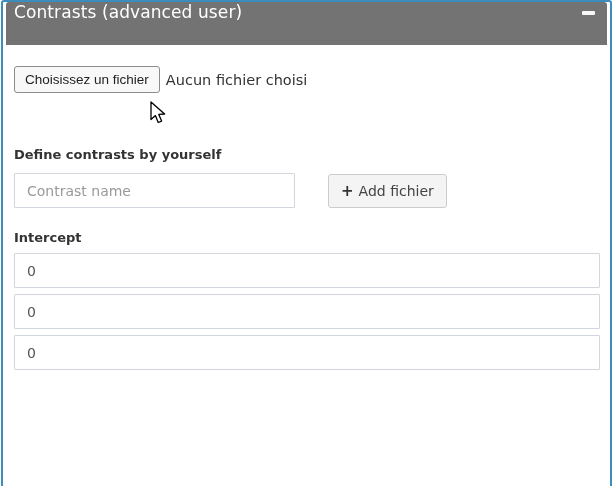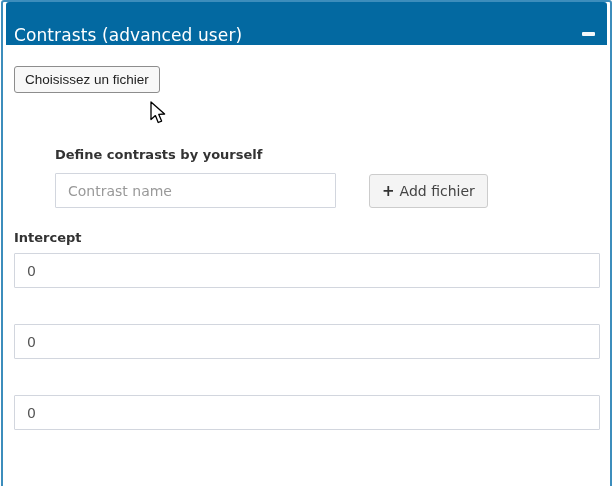--- a/index.html
+++ b/index.html
@@ -18,24 +18,24 @@
     left: 1px; top: 0;
     width: 611px; height: 520px;
     border: 2px solid #3c8dbc;
     border-radius: 3px;
     padding: 0 3px 3px 3px;
     background: #ffffff;
   }
 
   .panel-header {
     height: 43px;
-    background: #0369a1;
+    background: #737373;
     border-radius: 3px 3px 0 0;
     display: flex;
-    align-items: flex-end;
+    align-items: flex-start;
     padding: 0 8px;
     cursor: pointer;
   }
   .panel-title {
     color: #ffffff;
     font-size: 17px;
     font-weight: 400;
     letter-spacing: 0.1px;
   }
   .collapse-btn {
@@ -77,21 +77,21 @@
     height: 27px;
     padding: 0 10px;
     cursor: pointer;
   }
   .file-status {
     font-size: 14.5px;
     color: #333333;
     margin-left: 6px;
   }
 
-  .define-group { margin-bottom: 22px; margin-left: 41px; }
+  .define-group { margin-bottom: 22px; }
   .define-group .control-label { margin-bottom: 10px; }
   .define-row { display: flex; align-items: center; }
 
   .text-input {
     font-family: "DejaVu Sans", "Liberation Sans", sans-serif;
     height: 35px;
     border: 1px solid #d2d6de;
     border-radius: 1px;
     font-size: 14px;
     color: #555555;
@@ -116,21 +116,21 @@
     align-items: center;
     cursor: pointer;
   }
   .btn-default .plus {
     font-weight: 700;
     font-size: 15px;
     color: #333333;
     margin-right: 5px;
   }
 
-  .field-group { margin-bottom: 36px; }
+  .field-group { margin-bottom: 6px; }
   .field-group .control-label { margin-bottom: 7px; }
   .field-group .text-input { width: 586px; }
 
   .mouse-cursor {
     position: absolute;
     left: 150px; top: 101px;
     width: 17px; height: 24px;
     pointer-events: none;
   }
 </style>
@@ -145,20 +145,21 @@
       <span class="collapse-btn">
         <span class="minus"></span>
       </span>
     </div>
 
     <div class="panel-body">
 
       <div class="form-group file-group">
         <div class="file-row">
           <button class="file-btn">Choisissez un fichier</button>
+          <span class="file-status">Aucun fichier choisi</span>
         </div>
       </div>
 
       <div class="form-group define-group">
         <label class="control-label">Define contrasts by yourself</label>
         <div class="define-row">
           <input type="text" class="text-input contrast-name" placeholder="Contrast name" style="">
           <button class="btn-default">
             <span class="plus">+</span>
             <span>Add fichier</span>

